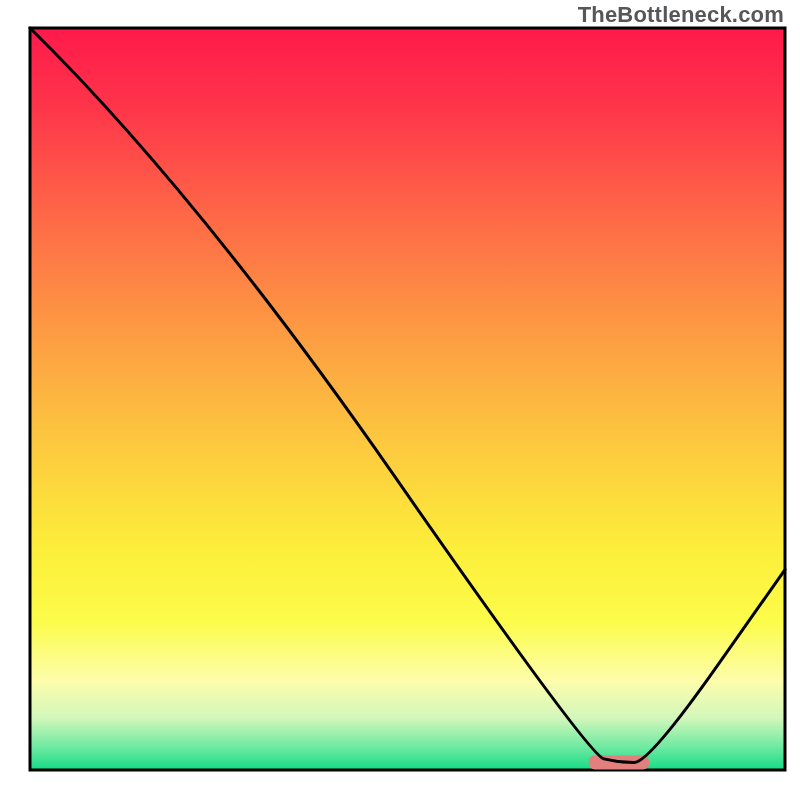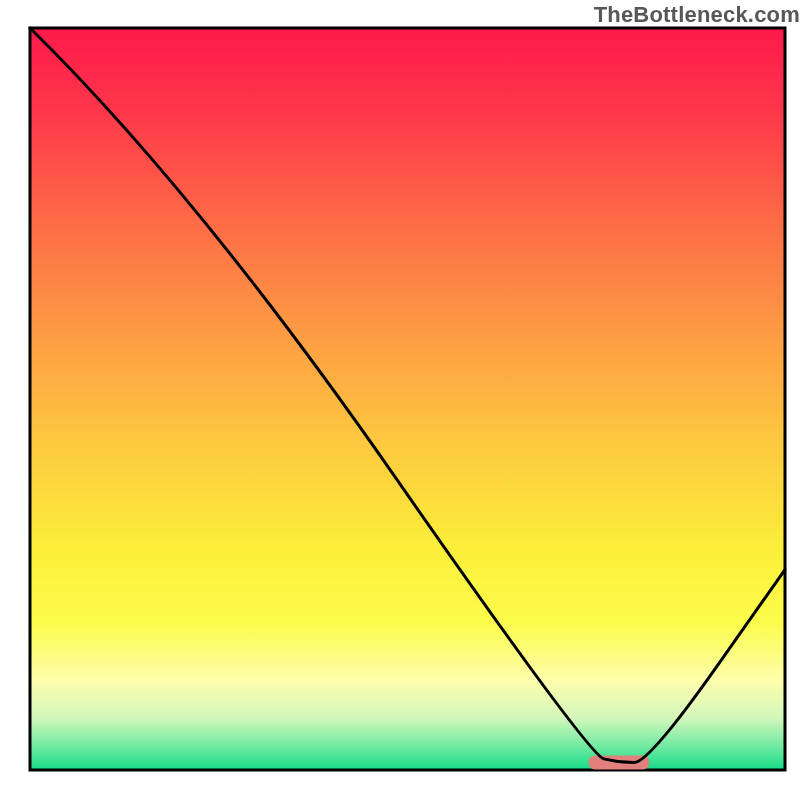--- a/index.html
+++ b/index.html
@@ -5,21 +5,21 @@
   * { margin: 0; padding: 0; box-sizing: border-box; }
   html, body { width: 800px; height: 800px; overflow: hidden; background: #fff; }
   .frame {
     position: relative;
     width: 800px;
     height: 800px;
   }
   .watermark {
     position: absolute;
     top: 2px;
-    right: 0;
+    right: 16px;
     font-family: Arial, Helvetica, sans-serif;
     font-size: 22px;
     font-weight: 600;
     color: #565759;
     letter-spacing: 0.2px;
   }
   svg.plot {
     position: absolute;
     left: 0;
     top: 0;

